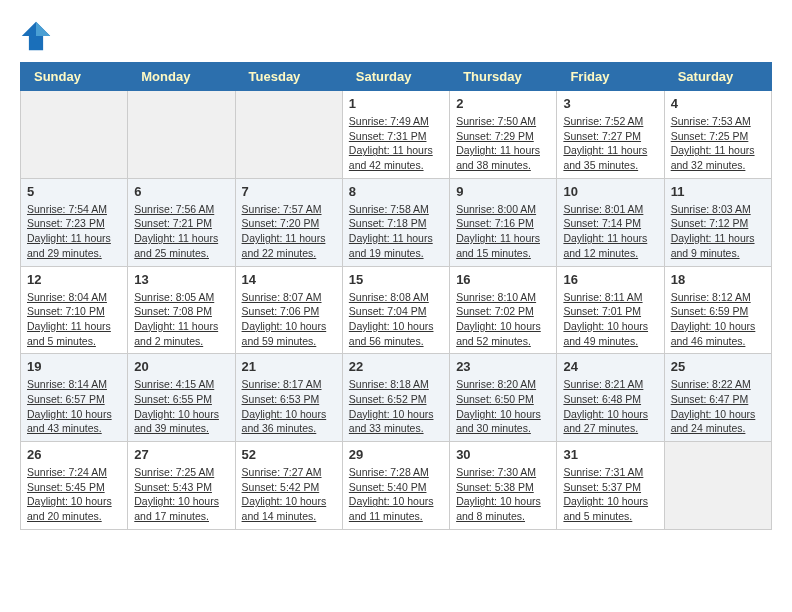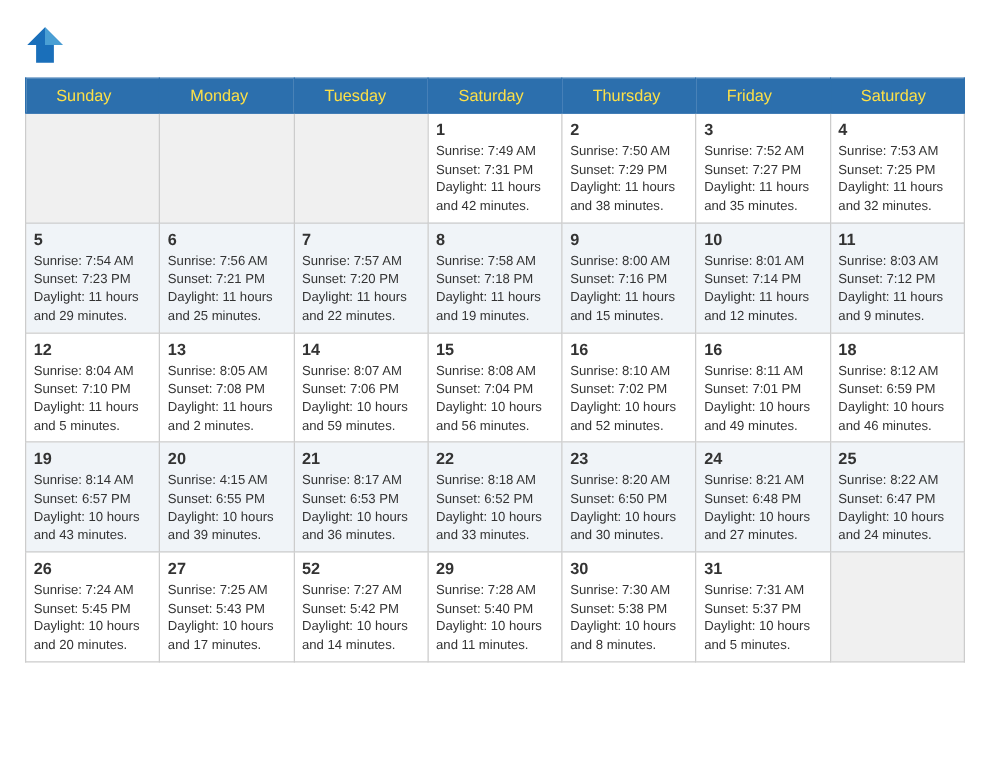--- a/index.html
+++ b/index.html
@@ -44,25 +44,25 @@
       font-size: 14px;
       color: #555;
     }
     .calendar {
       width: 100%;
       border-collapse: collapse;
       border: 1px solid #ccc;
     }
     .calendar th {
       background-color: #2c6fad;
-      color: #fde047;
+      color: #fef9c3;
       text-align: left;
-      padding: 6px 24px;
+      padding: 6px 13px;
       font-size: 13px;
-      font-weight: normal;
+      font-weight: bold;
       border: 1px solid #2c6fad;
     }
     .calendar td {
       border: 1px solid #ccc;
       vertical-align: top;
       padding: 5px 6px;
       width: 107px;
       min-height: 90px;
       font-size: 11px;
       color: #333;
@@ -74,20 +74,21 @@
     .day-number {
       font-weight: bold;
       font-size: 13px;
       margin-bottom: 3px;
       display: block;
     }
     .day-info {
       font-size: 10.5px;
       line-height: 1.4;
       color: #333;
+      text-decoration: underline;
     }
     .empty-cell {
       background: #f0f0f0 !important;
     }
     .calendar tbody tr:nth-child(odd) td { background: #fff; }
     .calendar tbody tr:nth-child(even) td { background: #f0f4f8; }
   </style>
 </head>
 <body>
 

